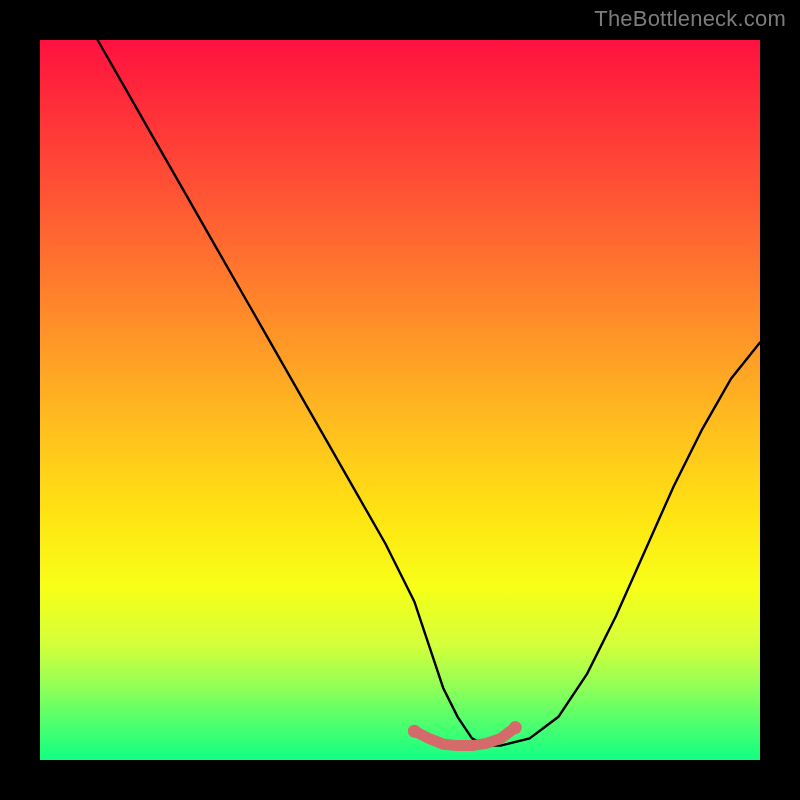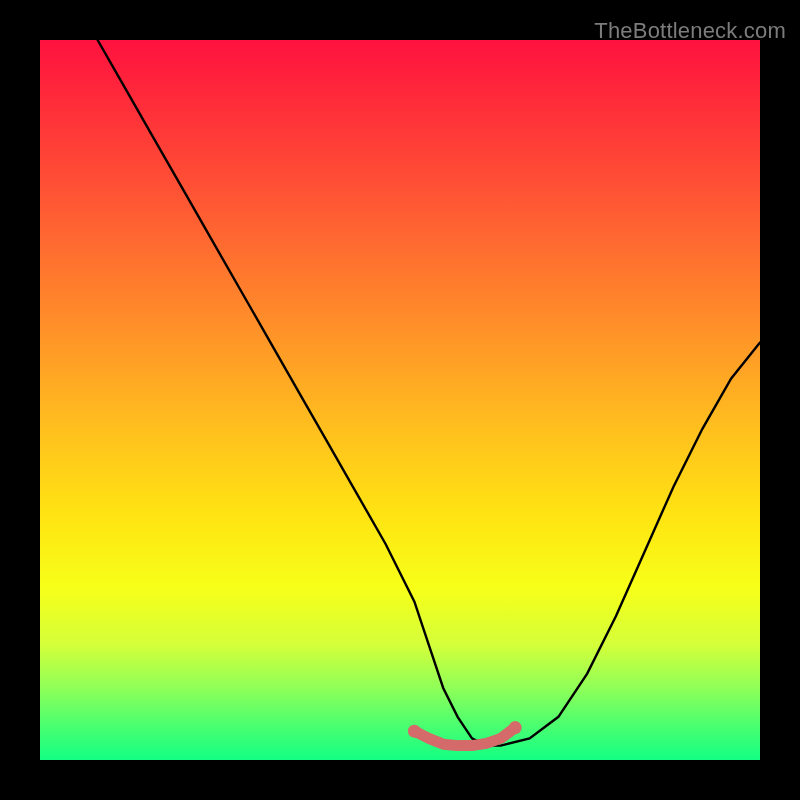--- a/index.html
+++ b/index.html
@@ -41,21 +41,20 @@
     );
   }
   .watermark {
     position: absolute;
     top: 6px;
     right: 14px;
     color: #7c7c7c;
     font-size: 22px;
     letter-spacing: 0.2px;
     font-weight: 500;
-    margin-top: 12px;
   }
   svg.curve {
     position: absolute;
     top: 0; left: 0;
     width: 720px;
     height: 720px;
     overflow: visible;
   }
 </style>
 </head>

